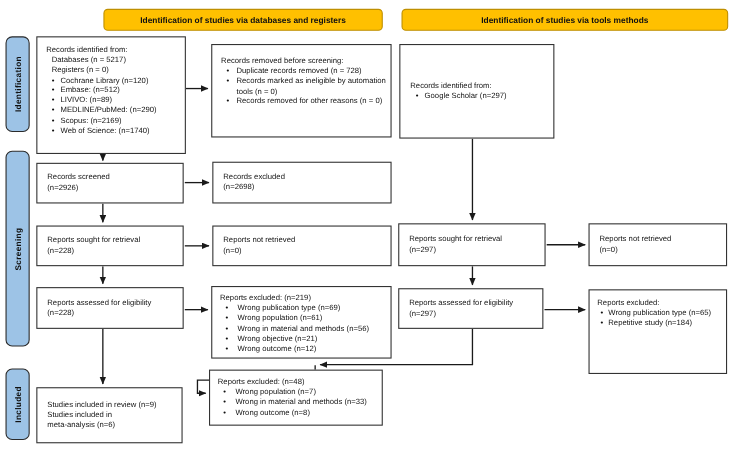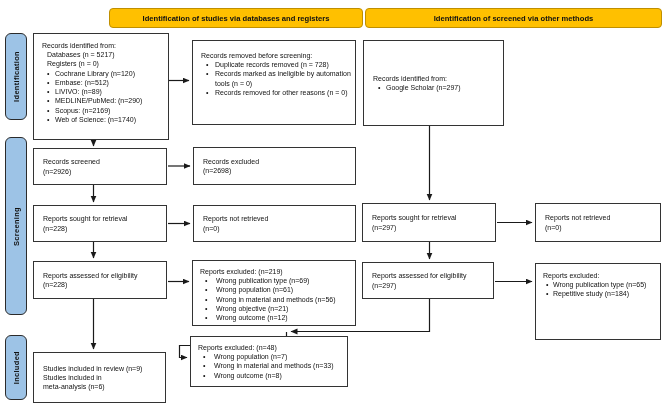--- a/index.html
+++ b/index.html
@@ -56,22 +56,22 @@
       <line x1="93.5" y1="299" x2="93.5" y2="349" marker-end="url(#ah)"></line>
       <line x1="429.5" y1="126" x2="429.5" y2="200" marker-end="url(#ah)"></line>
       <line x1="497" y1="222.5" x2="532" y2="222.5" marker-end="url(#ah)"></line>
       <line x1="429.5" y1="242" x2="429.5" y2="259" marker-end="url(#ah)"></line>
       <line x1="495" y1="281.5" x2="532" y2="281.5" marker-end="url(#ah)"></line>
       <polyline points="429.5,299 429.5,331.5 291,331.5" marker-end="url(#ah)"></polyline>
       <polyline points="286.5,332 286.5,345.5 179.5,345.5 179.5,357.5 187,357.5" marker-end="url(#ah)"></polyline>
     </g>
   </svg>
 
-  <div class="hdr" style="left:109px;top:8px;width:252px;">Identification of studies via databases and registers</div>
-  <div class="hdr" style="left:365px;top:8px;width:295px;">Identification of screened via other methods</div>
+  <div class="hdr" style="left:94px;top:8px;width:252px;">Identification of studies via databases and registers</div>
+  <div class="hdr" style="left:365px;top:8px;width:295px;">Identification of studies via tools methods</div>
 
   <div class="stage" style="left:5px;top:33px;height:85px;">
     <span class="vt">Identification</span>
   </div>
   <div class="stage" style="left:5px;top:137px;height:176px;">
     <span class="vt">Screening</span>
   </div>
   <div class="stage" style="left:5px;top:335px;height:63px;">
     <span class="vt">Included</span>
   </div>

